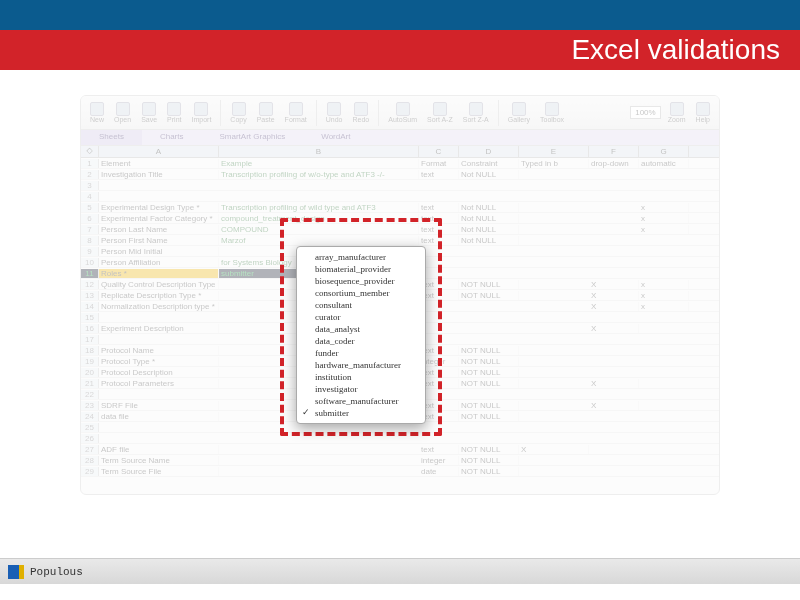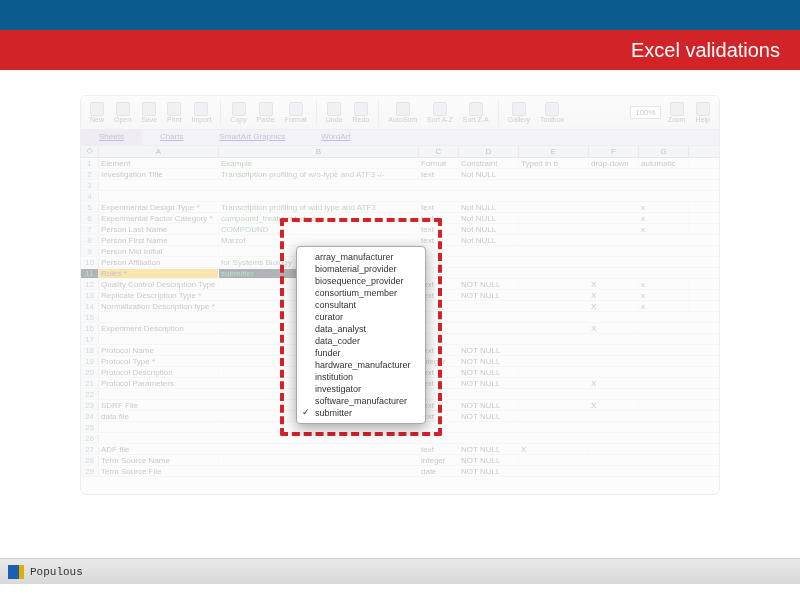--- a/index.html
+++ b/index.html
@@ -21,21 +21,21 @@
     height: 40px;
     width: 100%;
     display: flex;
     align-items: center;
     justify-content: flex-end;
     padding-right: 20px;
   }
   .red-band h1 {
     color: #fff;
     font-weight: 400;
-    font-size: 20px;
+    font-size: 28px;
   }
   .faded-wrap {
     position: absolute;
     top: 95px;
     left: 80px;
     width: 640px;
     height: 400px;
     opacity: 0.32;
     font-size: 8px;
     color: #555;
@@ -94,21 +94,20 @@
   .ribbon-tabs {
     height: 16px;
     background: #e0d9ef;
     display: flex;
     border-bottom: 1px solid #ccc;
   }
   .ribbon-tab {
     padding: 2px 18px;
     font-size: 8px;
     color: #4b3c71;
-    text-decoration: underline;
   }
   .ribbon-tab.active { background:#cfc6e4; }
   .col-headers {
     display: flex;
     background: #dce3ea;
     border-bottom: 1px solid #bbb;
     font-size: 8px;
     color: #444;
   }
   .rowh { width:18px; text-align:center; border-right:1px solid #bbb;}
@@ -132,20 +131,21 @@
     left: 296px;
     width: 130px;
     background: #fff;
     border: 1px solid #aaa;
     border-radius: 4px;
     box-shadow: 0 4px 14px rgba(0,0,0,0.35);
     font-size: 9px;
     color: #333;
     padding: 4px 0;
     z-index: 50;
+    font-family: Liberation Serif, serif;
   }
   .dropdown-pop .item {
     padding: 1px 10px 1px 18px;
     position: relative;
     cursor: default;
   }
   .dropdown-pop .item.checked::before {
     content: "✓";
     position: absolute;
     left: 5px;

